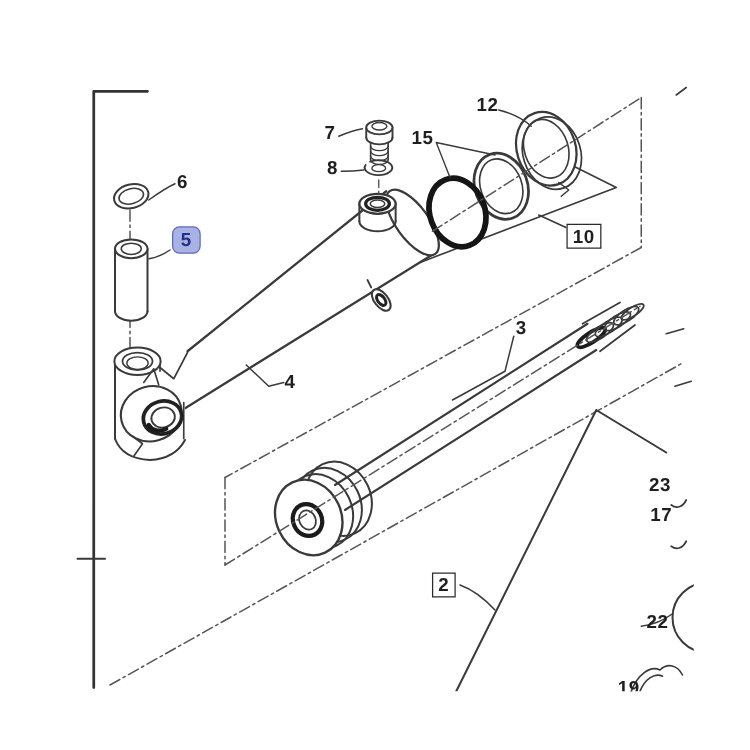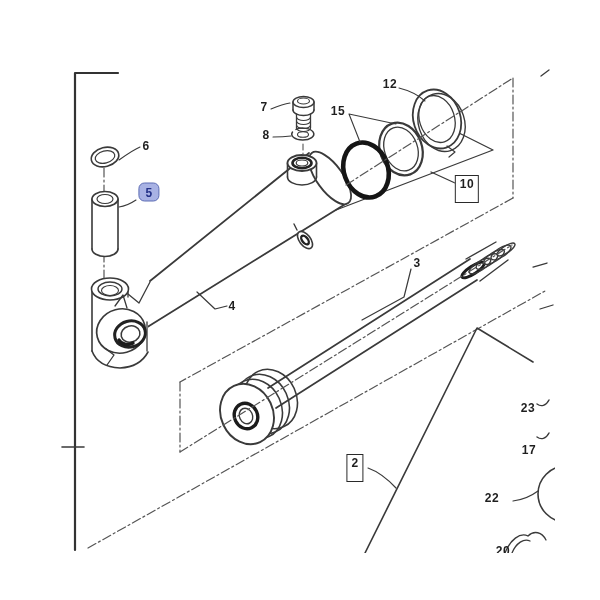--- a/index.html
+++ b/index.html
@@ -1,23 +1,23 @@
 <!DOCTYPE html>
 <html><head>
 <meta charset="utf-8">
 <style>
   html,body{margin:0;padding:0;background:#ffffff;}
   #stage{position:relative;width:600px;height:600px;background:#fff;overflow:hidden;
          font-family:"Liberation Sans", sans-serif;}
   svg{position:absolute;left:0;top:0;}
   #labels-layer{position:absolute;left:0;top:0;width:555px;height:553px;overflow:hidden;}
   .part-label{position:absolute;transform:translate(-50%,-50%);
-      font-size:12px;font-weight:bold;color:#1f1f1f;line-height:1;
+      font-size:15px;font-weight:bold;color:#1f1f1f;line-height:1;
       letter-spacing:0.5px;white-space:nowrap;cursor:default;}
-  .boxed{border:1.7px solid #2a2a2a;background:#fff;padding:2px 4px 12px 4px;}
+  .boxed{border:1.7px solid #2a2a2a;background:#fff;padding:2px 4px 1px 4px;}
   .badge{background:#a8b2e4;border:1.6px solid #5c6cb4;color:#223087;
       border-radius:6px;padding:3px 6px 2px 6px;}
 </style>
 </head>
 <body>
 
 <div id="stage">
 
 <svg width="600" height="600" viewBox="0 0 600 600">
   <defs>
@@ -186,19 +186,19 @@
   <span class="part-label" style="left:146px;top:146px">6</span>
   <span class="part-label badge" style="left:149px;top:192px">5</span>
   <span class="part-label" style="left:264px;top:107px">7</span>
   <span class="part-label" style="left:266px;top:135px">8</span>
   <span class="part-label" style="left:338px;top:111px">15</span>
   <span class="part-label" style="left:390px;top:84px">12</span>
   <span class="part-label boxed" style="left:467px;top:189px">10</span>
   <span class="part-label" style="left:232px;top:306px">4</span>
   <span class="part-label" style="left:417px;top:263px">3</span>
   <span class="part-label boxed" style="left:355px;top:468px">2</span>
-  <span class="part-label" style="left:528px;top:408px">23</span>
-  <span class="part-label" style="left:529px;top:450px">17</span>
-  <span class="part-label" style="left:492px;top:498px">22</span>
-  <span class="part-label" style="left:503px;top:551px">20</span>
+  <span class="part-label" style="left:528px;top:388px">23</span>
+  <span class="part-label" style="left:529px;top:412px">17</span>
+  <span class="part-label" style="left:526px;top:498px">22</span>
+  <span class="part-label" style="left:503px;top:551px">19</span>
 </div>
 
 </div>
 
 </body></html>

